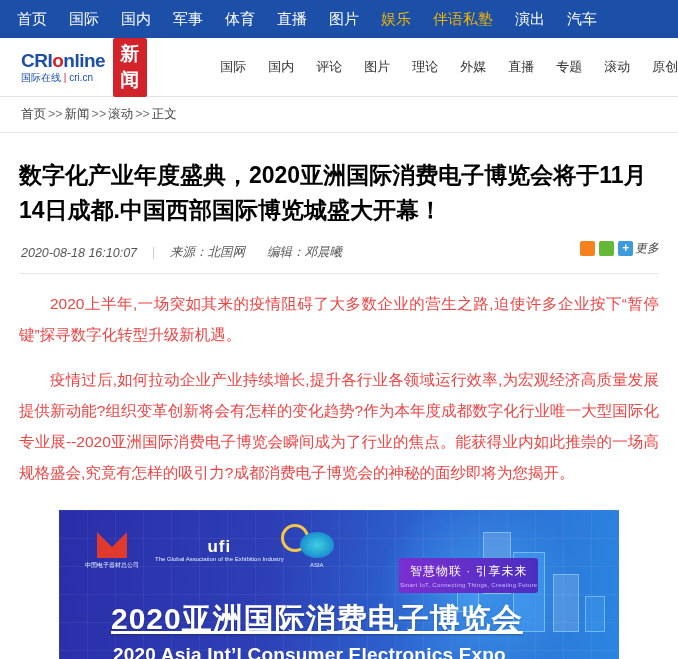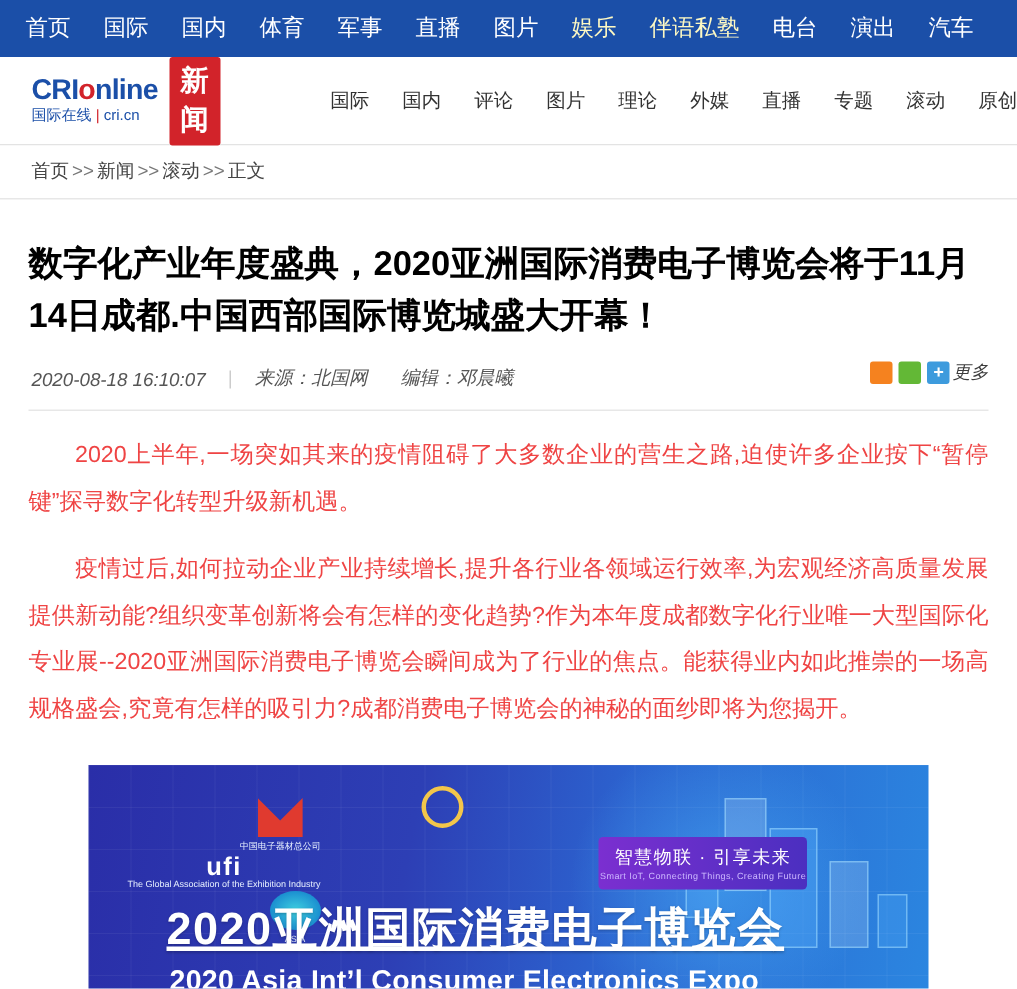--- a/index.html
+++ b/index.html
@@ -25,21 +25,21 @@
     box-sizing: border-box;
   }
   .topnav a {
     color: #ffffff;
     font-size: 15px;
     text-decoration: none;
     padding: 0 11px;
     line-height: 38px;
     white-space: nowrap;
   }
-  .topnav a.dim { color: #fef9c3; }
+  .topnav a.dim { color: #eab308; }
 
   
   .headerwrap {
     background: #ffffff;
     border-bottom: 1px solid #e3e3e3;
   }
   .header {
     width: 640px;
     margin: 0 auto;
     height: 58px;
@@ -227,22 +227,21 @@
   .cube.c2 { right: 74px;  top: 42px;  width: 30px; height: 78px; background: rgba(90,180,255,0.30); }
   .cube.c3 { right: 40px;  top: 64px;  width: 24px; height: 56px; }
   .cube.c4 { right: 140px; top: 52px;  width: 20px; height: 48px; background: rgba(90,180,255,0.22); }
   .cube.c5 { right: 14px;  top: 86px;  width: 18px; height: 34px; background: rgba(90,180,255,0.22); }
 
   .logos {
     position: absolute;
     left: 26px;
     top: 22px;
     display: flex;
-    align-items: flex-end;
-    flex-direction: column;
+    align-items: center;
   }
   .logos .lg { margin-right: 16px; text-align: center; color: #fff; }
   .logos .mark-red {
     width: 30px; height: 26px;
     background: #e03a2f;
     clip-path: polygon(0 0, 50% 58%, 100% 0, 100% 100%, 0 100%);
     margin: 0 auto 3px auto;
   }
   .logos .mark-ufi {
     font-size: 17px; font-weight: bold; line-height: 17px; letter-spacing: 1px;
@@ -288,27 +287,26 @@
     letter-spacing: 0.2px;
   }
 </style>
 </head>
 <body>
 
 <div class="topnav">
   <a href="#">首页</a>
   <a href="#">国际</a>
   <a href="#">国内</a>
+  <a href="#">军事</a>
   <a href="#">体育</a>
-  <a href="#">军事</a>
   <a href="#">直播</a>
   <a href="#">图片</a>
   <a href="#" class="dim">娱乐</a>
   <a href="#" class="dim">伴语私塾</a>
-  <a href="#">电台</a>
   <a href="#">演出</a>
   <a href="#">汽车</a>
 </div>
 
 <div class="headerwrap">
   <div class="header">
     <div class="logo-block">
       <div class="cri-logo">
         <div class="l1"><span>CRI</span><span class="red">o</span><span>nline</span></div>
         <div class="l2"><span>国际在线</span> <span class="sep">|</span> <span>cri.cn</span></div>

